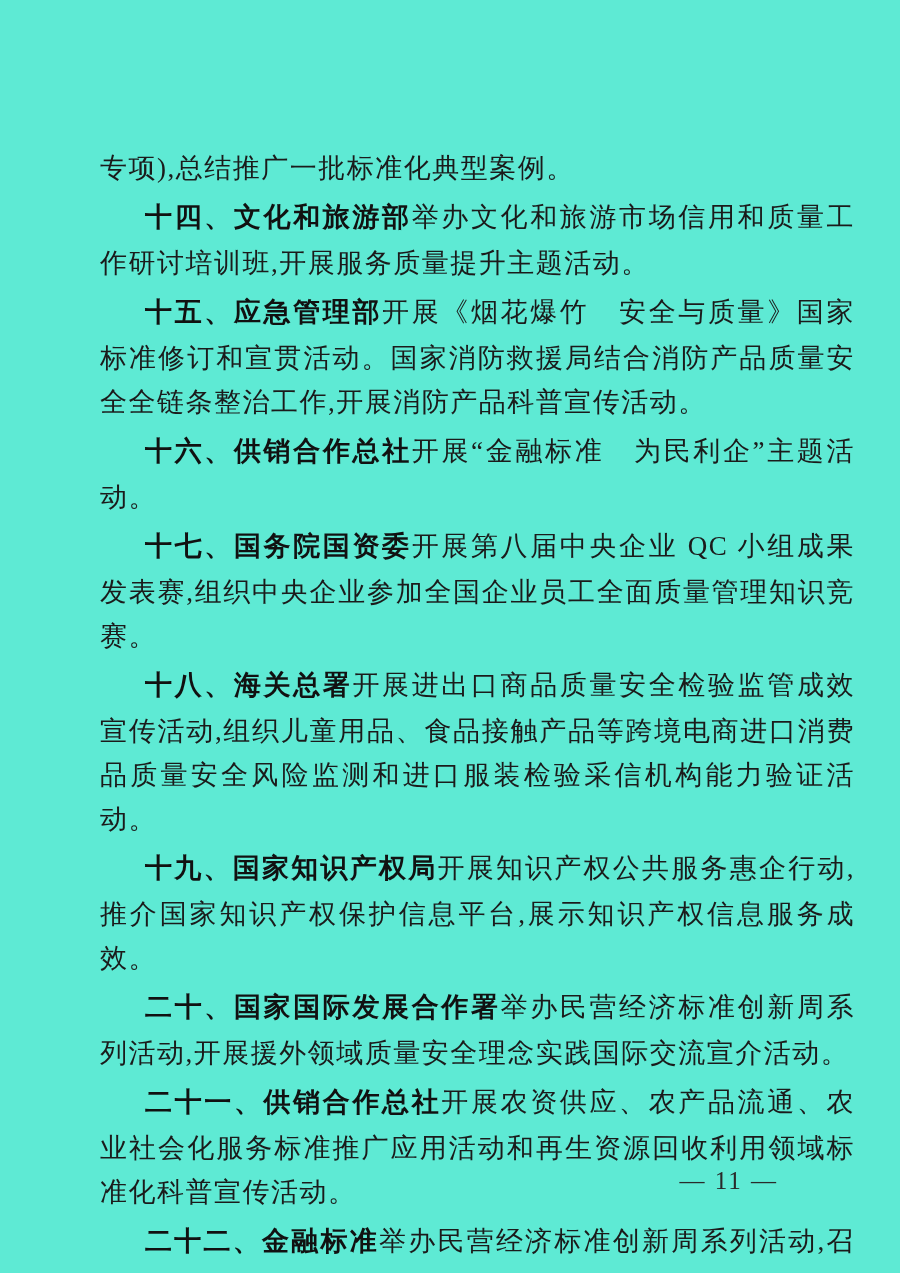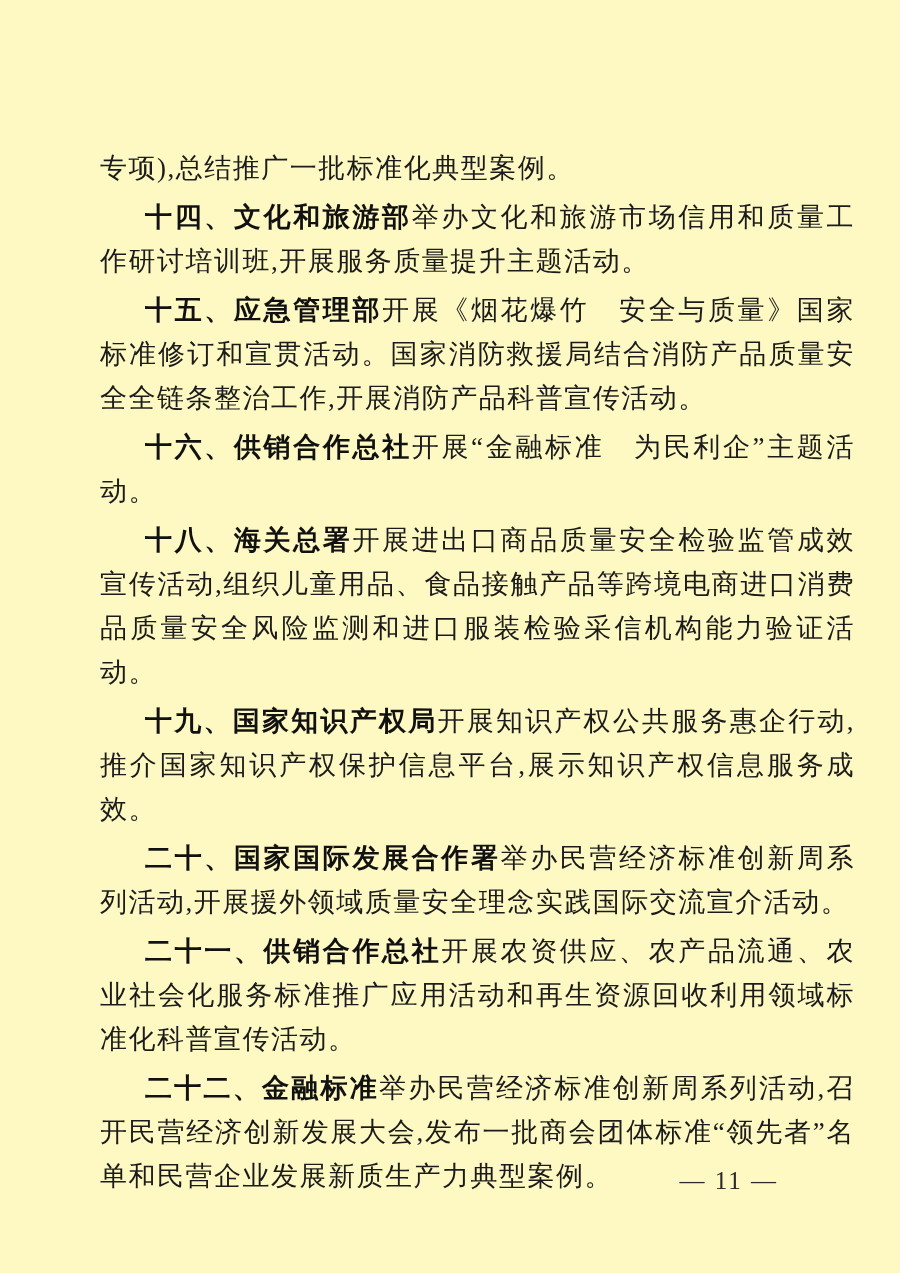--- a/index.html
+++ b/index.html
@@ -7,42 +7,42 @@
   body {
     width: 900px;
     height: 1273px;
     position: relative;
     overflow: hidden;
     font-family: "Liberation Serif", "DejaVu Serif", serif;
   }
   .page {
     position: absolute;
     inset: 0;
-    background: #fef9c3;
+    background: #5eead4;
   }
   .doc-body {
     position: absolute;
     top: 0;
     left: 0;
     width: 900px;
     padding: 146px 45px 0 100px;
   }
   p.para {
     font-size: 27px;
     line-height: 44px;
     letter-spacing: 1.5px;
     color: #1b1b1b;
     text-align: justify;
     margin: 0 0 5px 0;
   }
   p.para.indent {
     text-indent: 45px;
   }
   .heading {
-    font-family: Liberation Serif, serif;
+    font-family: Liberation Mono, monospace;
     font-weight: 700;
     color: #111111;
     margin-top: 16px;
   }
   .page-number {
     position: absolute;
     top: 1167px;
     right: 122px;
     font-size: 25px;
     line-height: 28px;
@@ -54,20 +54,21 @@
 </style>
 </head>
 <body>
 
 <div class="page">
   <div class="doc-body">
       <p class="para"><span>专项),总结推广一批标准化典型案例。</span></p>
       <p class="para indent"><span class="heading">十四、文化和旅游部</span><span>举办文化和旅游市场信用和质量工作研讨培训班,开展服务质量提升主题活动。</span></p>
       <p class="para indent"><span class="heading">十五、应急管理部</span><span>开展《烟花爆竹　安全与质量》国家标准修订和宣贯活动。国家消防救援局结合消防产品质量安全全链条整治工作,开展消防产品科普宣传活动。</span></p>
       <p class="para indent"><span class="heading">十六、供销合作总社</span><span>开展“金融标准　为民利企”主题活动。</span></p>
+      <p class="para indent"><span class="heading">十七、国务院国资委</span><span>开展第八届中央企业 QC 小组成果发表赛,组织中央企业参加全国企业员工全面质量管理知识竞赛。</span></p>
       <p class="para indent"><span class="heading">十八、海关总署</span><span>开展进出口商品质量安全检验监管成效宣传活动,组织儿童用品、食品接触产品等跨境电商进口消费品质量安全风险监测和进口服装检验采信机构能力验证活动。</span></p>
       <p class="para indent"><span class="heading">十九、国家知识产权局</span><span>开展知识产权公共服务惠企行动,推介国家知识产权保护信息平台,展示知识产权信息服务成效。</span></p>
       <p class="para indent"><span class="heading">二十、国家国际发展合作署</span><span>举办民营经济标准创新周系列活动,开展援外领域质量安全理念实践国际交流宣介活动。</span></p>
       <p class="para indent"><span class="heading">二十一、供销合作总社</span><span>开展农资供应、农产品流通、农业社会化服务标准推广应用活动和再生资源回收利用领域标准化科普宣传活动。</span></p>
       <p class="para indent"><span class="heading">二十二、金融标准</span><span>举办民营经济标准创新周系列活动,召开民营经济创新发展大会,发布一批商会团体标准“领先者”名单和民营企业发展新质生产力典型案例。</span></p>
     </div>
   <div class="page-number">— 11 —</div>
 </div>
 
 </body></html>

